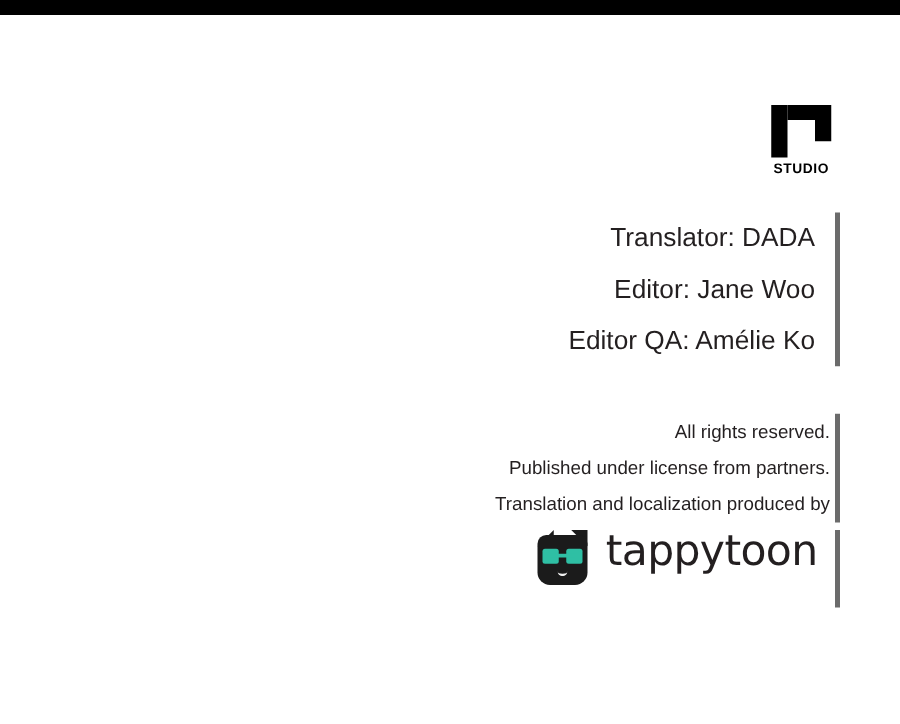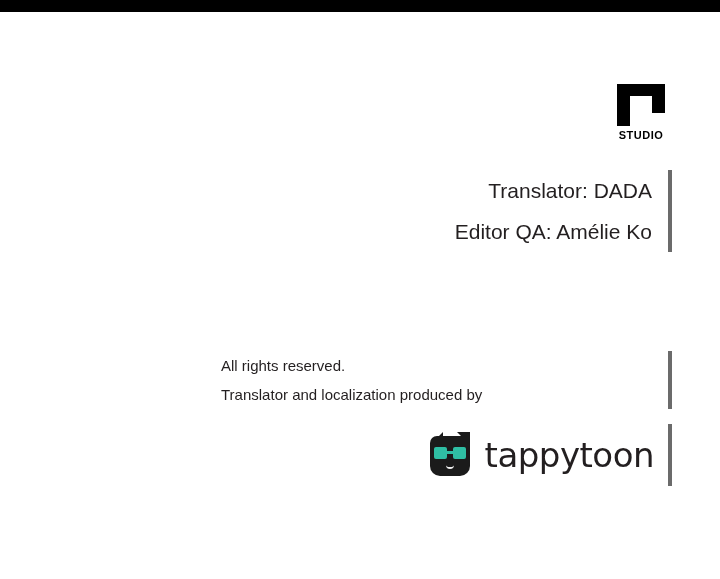--- a/index.html
+++ b/index.html
@@ -88,44 +88,43 @@
     line-height: 41px;
     color: #231f20;
     white-space: nowrap;
   }
 
   .legal {
     position: absolute;
     right: 48px;
     top: 331px;
     width: 430px;
-    text-align: left;
-    padding-right: 17px;
+    text-align: right;
+    padding-right: 4px;
     border-right: 4px solid #6b6b6b;
-    margin-top: 20px;
   }
   .legal-line {
     font-size: 15px;
     line-height: 29px;
     color: #231f20;
     white-space: nowrap;
   }
 
   
   .brand {
     position: absolute;
     right: 48px;
     top: 424px;
     width: 430px;
     padding-right: 14px;
     border-right: 4px solid #6b6b6b;
     height: 62px;
     box-sizing: border-box;
     display: flex;
-    align-items: center;
+    align-items: flex-start;
     justify-content: flex-end;
   }
   .brand-icon {
     width: 46px;
     height: 46px;
     position: relative;
     margin-right: 12px;
     flex: 0 0 auto;
   }
   .brand-icon .cat-body {
@@ -204,26 +203,28 @@
   <div class="studio-mark">
     <div class="bar-left"></div>
     <div class="bar-top"></div>
     <div class="bar-right"></div>
   </div>
   <div class="studio-word">STUDIO</div>
 </div>
 
 <div class="credits">
   <div class="credit-line">Translator: DADA</div>
+  <div class="credit-line">Editor: Jane Woo</div>
   <div class="credit-line">Editor QA: Amélie Ko</div>
 </div>
 
 <div class="legal">
   <div class="legal-line">All rights reserved.</div>
-  <div class="legal-line">Translator and localization produced by</div>
+  <div class="legal-line">Published under license from partners.</div>
+  <div class="legal-line">Translation and localization produced by</div>
 </div>
 
 <div class="brand">
   <div class="brand-icon">
     <div class="ear-l"></div>
     <div class="ear-r"></div>
     <div class="cat-body"></div>
     <div class="glasses">
       <div class="lens"></div>
       <div class="lens"></div>

